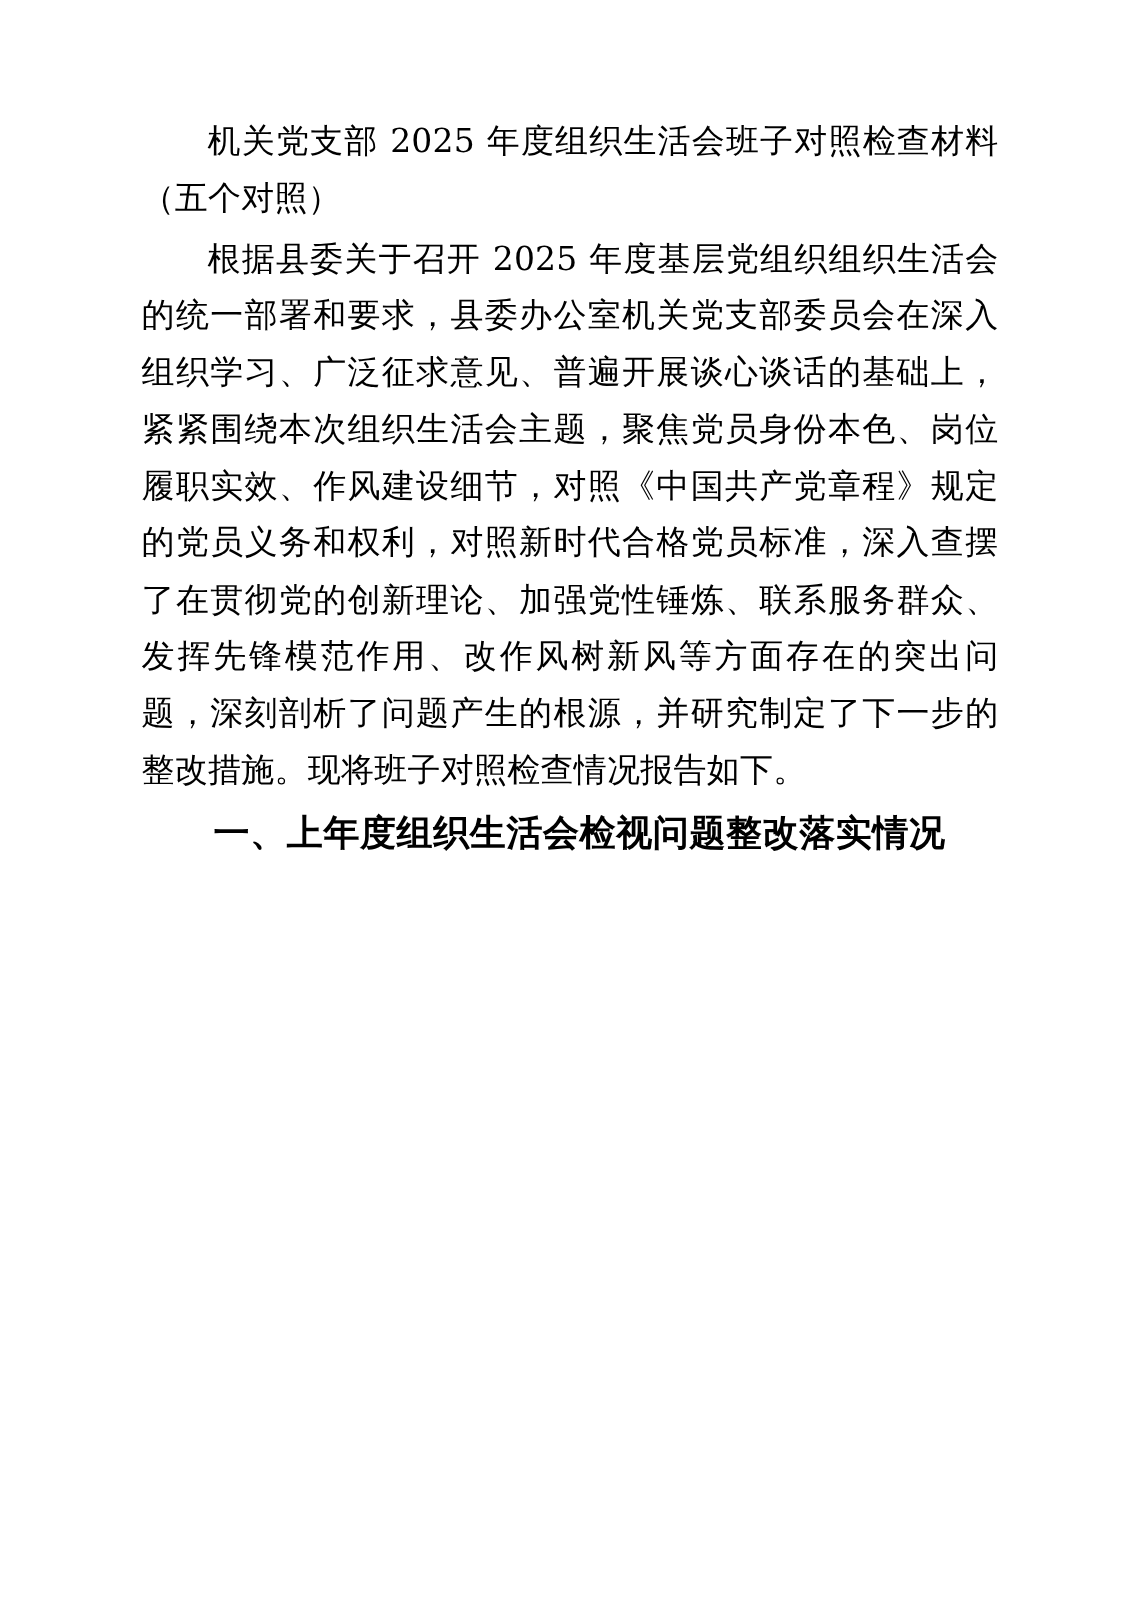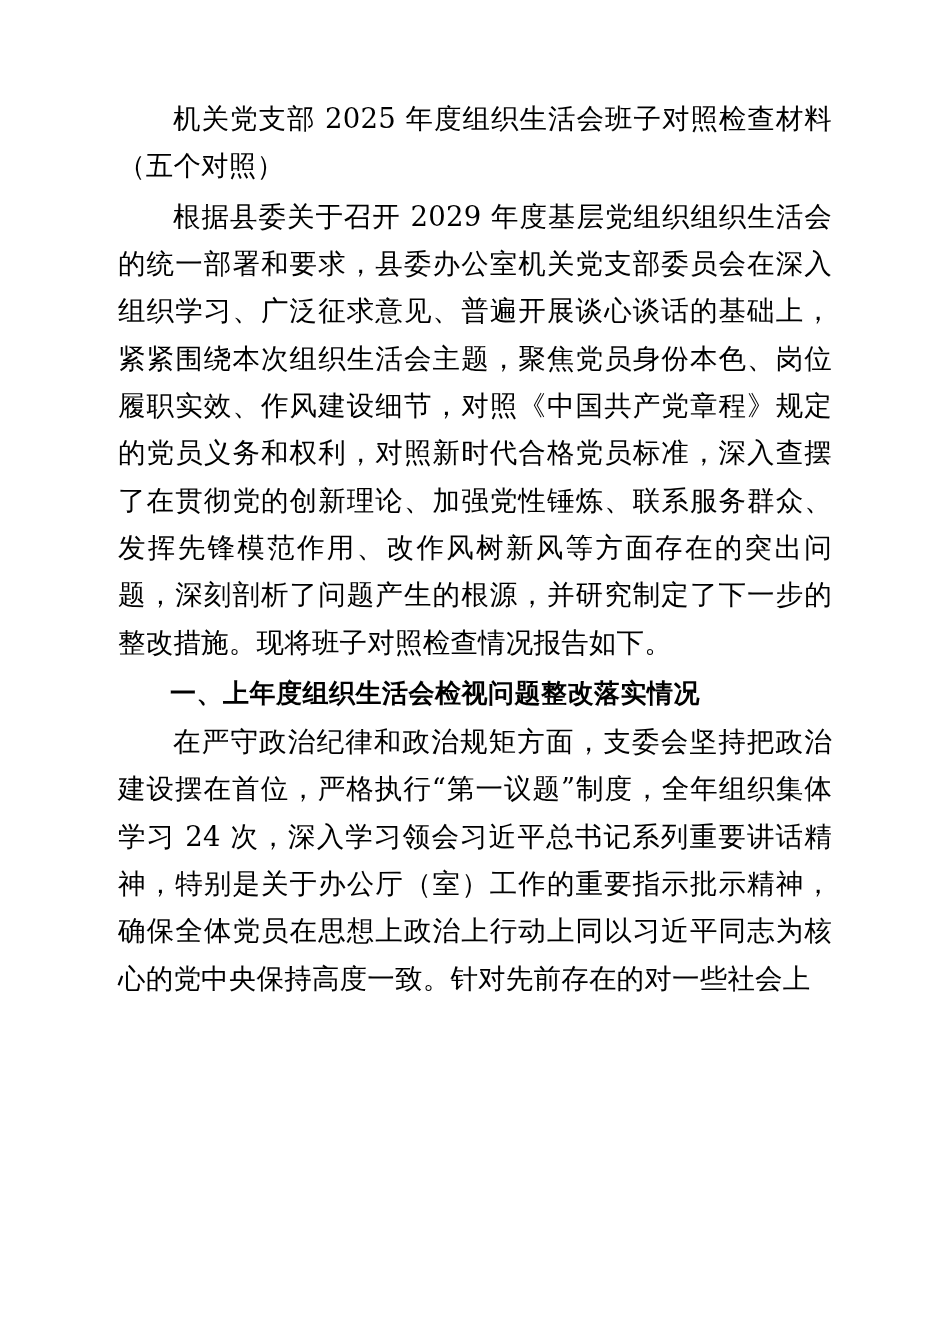--- a/index.html
+++ b/index.html
@@ -34,37 +34,36 @@
     font-size: 27.5px;
     line-height: 1.72;
     margin-bottom: 0.12em;
   }
   .indent {
     text-indent: 2em;
   }
   .heading {
     text-indent: 2em;
     font-weight: bold;
-    font-family: Liberation Serif, serif;
-    font-size: 26px;
+    font-family: Liberation Mono, monospace;
+    font-size: 30px;
     line-height: 1.78;
     margin-top: 0.18em;
     margin-bottom: 0.05em;
     letter-spacing: 0.5px;
   }
 </style>
 </head>
 <body>
 
 <div class="page">
   <div class="doc-body">
 
     <p class="title-para">机关党支部 2025 年度组织生活会班子对照检查材料（五个对照）</p>
 
-    <p class="indent">根据县委关于召开 2029 年度基层党组织组织生活会的统一部署和要求，县委办公室机关党支部委员会在深入组织学习、广泛征求意见、普遍开展谈心谈话的基础上，紧紧围绕本次组织生活会主题，聚焦党员身份本色、岗位履职实效、作风建设细节，对照《中国共产党章程》规定的党员义务和权利，对照新时代合格党员标准，深入查摆了在贯彻党的创新理论、加强党性锤炼、联系服务群众、发挥先锋模范作用、改作风树新风等方面存在的突出问题，深刻剖析了问题产生的根源，并研究制定了下一步的整改措施。现将班子对照检查情况报告如下。</p>
+    <p class="indent">根据县委关于召开 2025 年度基层党组织组织生活会的统一部署和要求，县委办公室机关党支部委员会在深入组织学习、广泛征求意见、普遍开展谈心谈话的基础上，紧紧围绕本次组织生活会主题，聚焦党员身份本色、岗位履职实效、作风建设细节，对照《中国共产党章程》规定的党员义务和权利，对照新时代合格党员标准，深入查摆了在贯彻党的创新理论、加强党性锤炼、联系服务群众、发挥先锋模范作用、改作风树新风等方面存在的突出问题，深刻剖析了问题产生的根源，并研究制定了下一步的整改措施。现将班子对照检查情况报告如下。</p>
 
     <p class="heading">一、上年度组织生活会检视问题整改落实情况</p>
 
 
-    <p class="indent">在严守政治纪律和政治规矩方面，支委会坚持把政治建设摆在首位，严格执行“第一议题”制度，全年组织集体学习 24 次，深入学习领会习近平总书记系列重要讲话精神，特别是关于办公厅（室）工作的重要指示批示精神，确保全体党员在思想上政治上行动上同以习近平同志为核心的党中央保持高度一致。针对先前存在的对一些社会上</p>
 
   </div>
 </div>
 
 </body></html>

